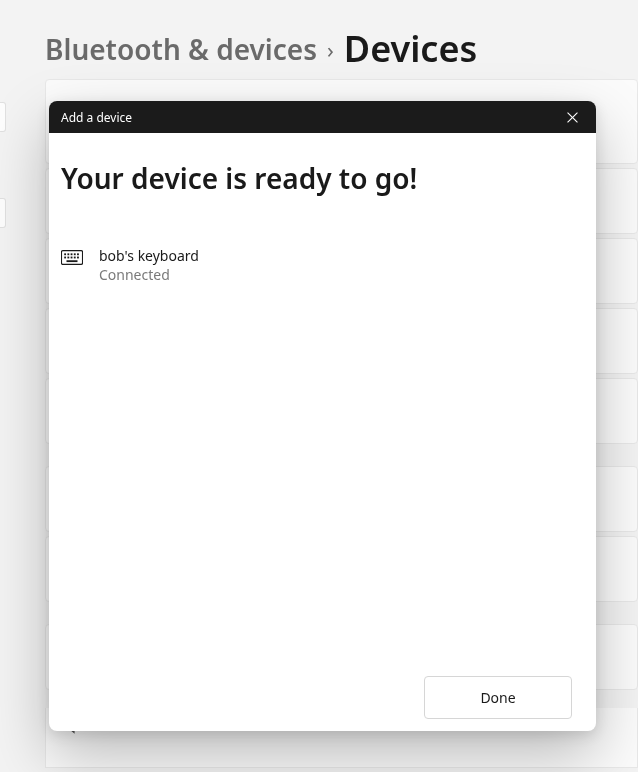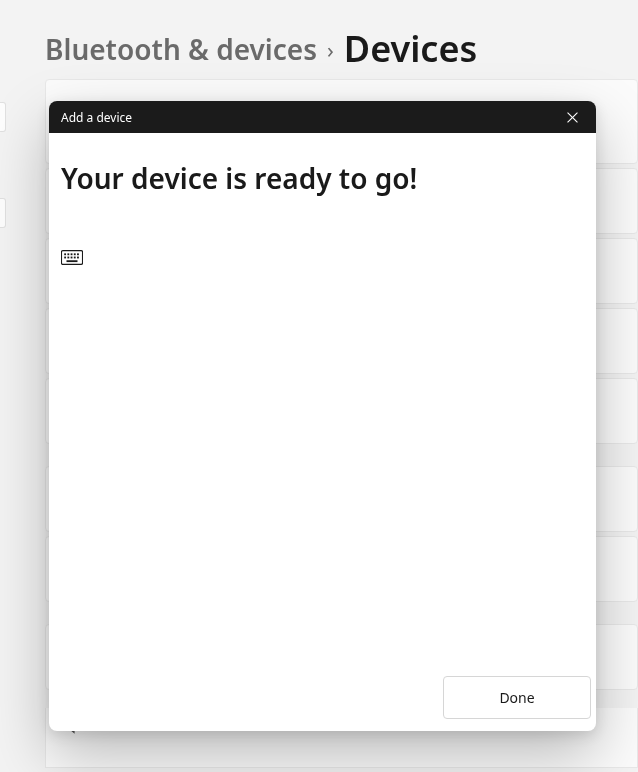--- a/index.html
+++ b/index.html
@@ -92,21 +92,21 @@
       justify-content: center;
       cursor: pointer;
       color: #ffffff;
     }
     .close-button svg {
       width: 11px;
       height: 11px;
     }
     .modal-body {
       flex: 1;
-      padding: 26px 5px 12px 12px;
+      padding: 26px 24px 12px 12px;
       display: flex;
       flex-direction: column;
       position: relative;
     }
     .modal-heading {
       font-size: 28px;
       font-weight: 600;
       color: #1a1a1a;
       margin-bottom: 48px;
     }
@@ -272,19 +272,23 @@
             <rect x="14" y="3.5" width="2" height="2" fill="#1a1a1a"></rect>
             <rect x="17.5" y="3.5" width="2" height="2" fill="#1a1a1a"></rect>
             <rect x="3.5" y="7" width="2" height="2" fill="#1a1a1a"></rect>
             <rect x="7" y="7" width="2" height="2" fill="#1a1a1a"></rect>
             <rect x="10.5" y="7" width="2" height="2" fill="#1a1a1a"></rect>
             <rect x="14" y="7" width="2" height="2" fill="#1a1a1a"></rect>
             <rect x="17.5" y="7" width="2" height="2" fill="#1a1a1a"></rect>
             <rect x="6" y="11" width="12" height="2" fill="#1a1a1a"></rect>
           </svg>
         </div>
+        <div class="device-info">
+          <span class="device-name">bob's keyboard</span>
+          <span class="device-status">Connected</span>
+        </div>
       </div>
       <div class="modal-footer">
         <button class="done-button">Done</button>
       </div>
     </div>
   </div>
 </div>
 
 </body></html>

